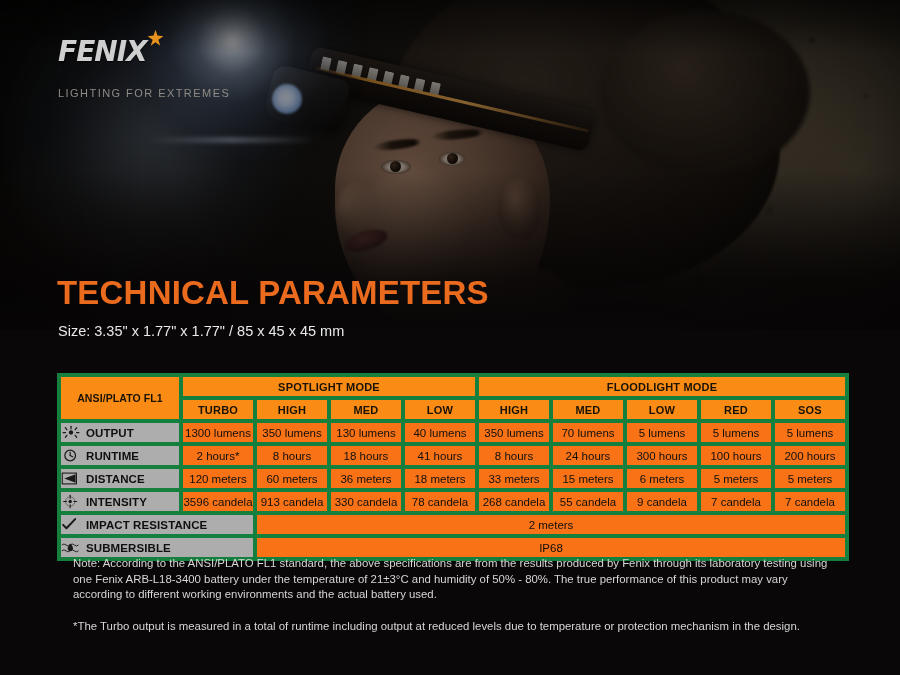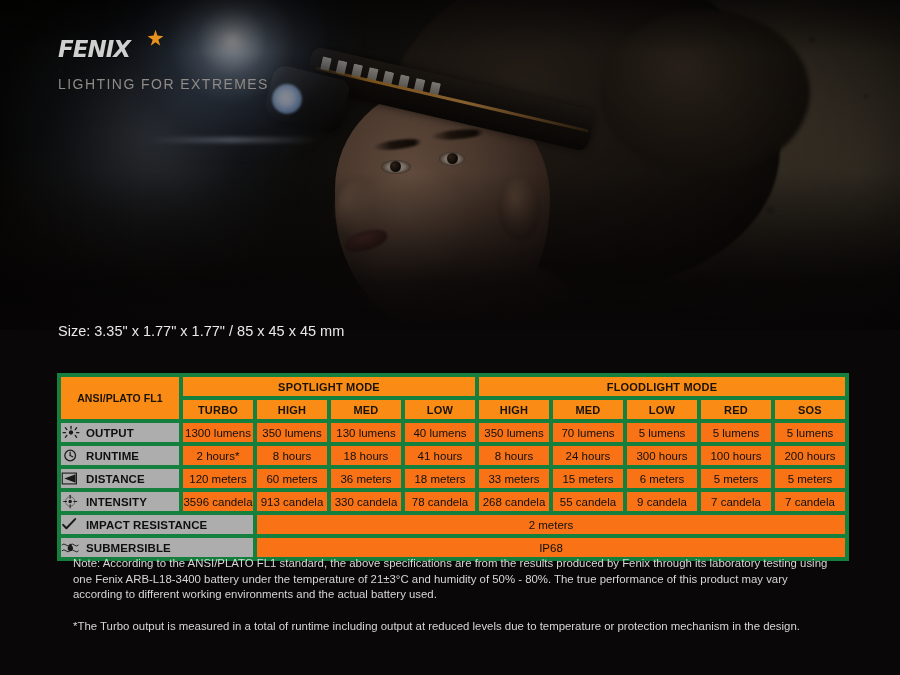--- a/index.html
+++ b/index.html
@@ -220,43 +220,43 @@
 
   
   #logo {
     position: absolute;
     left: 58px; top: 38px;
     z-index: 6;
     user-select: none;
   }
   .logo-word {
     font-family: "DejaVu Sans", sans-serif;
-    font-size: 23px;
+    font-size: 28px;
     font-weight: bold;
     font-style: italic;
     letter-spacing: -1px;
     color: #cfcfcf;
     line-height: 1;
     text-shadow: 0 1px 1px rgba(0,0,0,.8);
   }
   .logo-star {
     position: absolute;
     left: 88px; top: -9px;
     width: 19px; height: 19px;
     color: #e8921e;
     font-size: 21px;
     line-height: 19px;
     text-align: center;
   }
   .logo-tag {
     font-family: "Liberation Sans", sans-serif;
-    font-size: 14px;
+    font-size: 11px;
     letter-spacing: 1.45px;
     color: #8f8b86;
-    margin-top: 15px;
+    margin-top: 21px;
   }
 
   
   #title {
     position: absolute;
     left: 57px; top: 274px;
     z-index: 6;
     font-family: "Liberation Sans", sans-serif;
     font-size: 33px;
     font-weight: bold;
@@ -384,20 +384,21 @@
   <div id="logo">
     <div class="logo-word">FENIX</div>
     <div class="logo-star">
       <svg viewBox="0 0 24 24" width="19" height="19" aria-hidden="true">
         <path d="M12 1 L14.4 8.2 L22 9.2 L15.6 13.6 L18 21 L12 16.6 L6 21 L8.4 13.6 L2 9.2 L9.6 8.2 Z" fill="#e8921e"></path>
       </svg>
     </div>
     <div class="logo-tag">LIGHTING FOR EXTREMES</div>
   </div>
 
+  <div id="title">TECHNICAL PARAMETERS</div>
   <div class="spec-line" id="spec-size">Size: 3.35" x 1.77" x 1.77" / 85 x 45 x 45 mm</div>
 
   <table id="spec-table">
     <colgroup>
       <col class="c-label">
         <col class="c-data">
         <col class="c-data">
         <col class="c-data">
         <col class="c-data">
       <col class="c-data">

